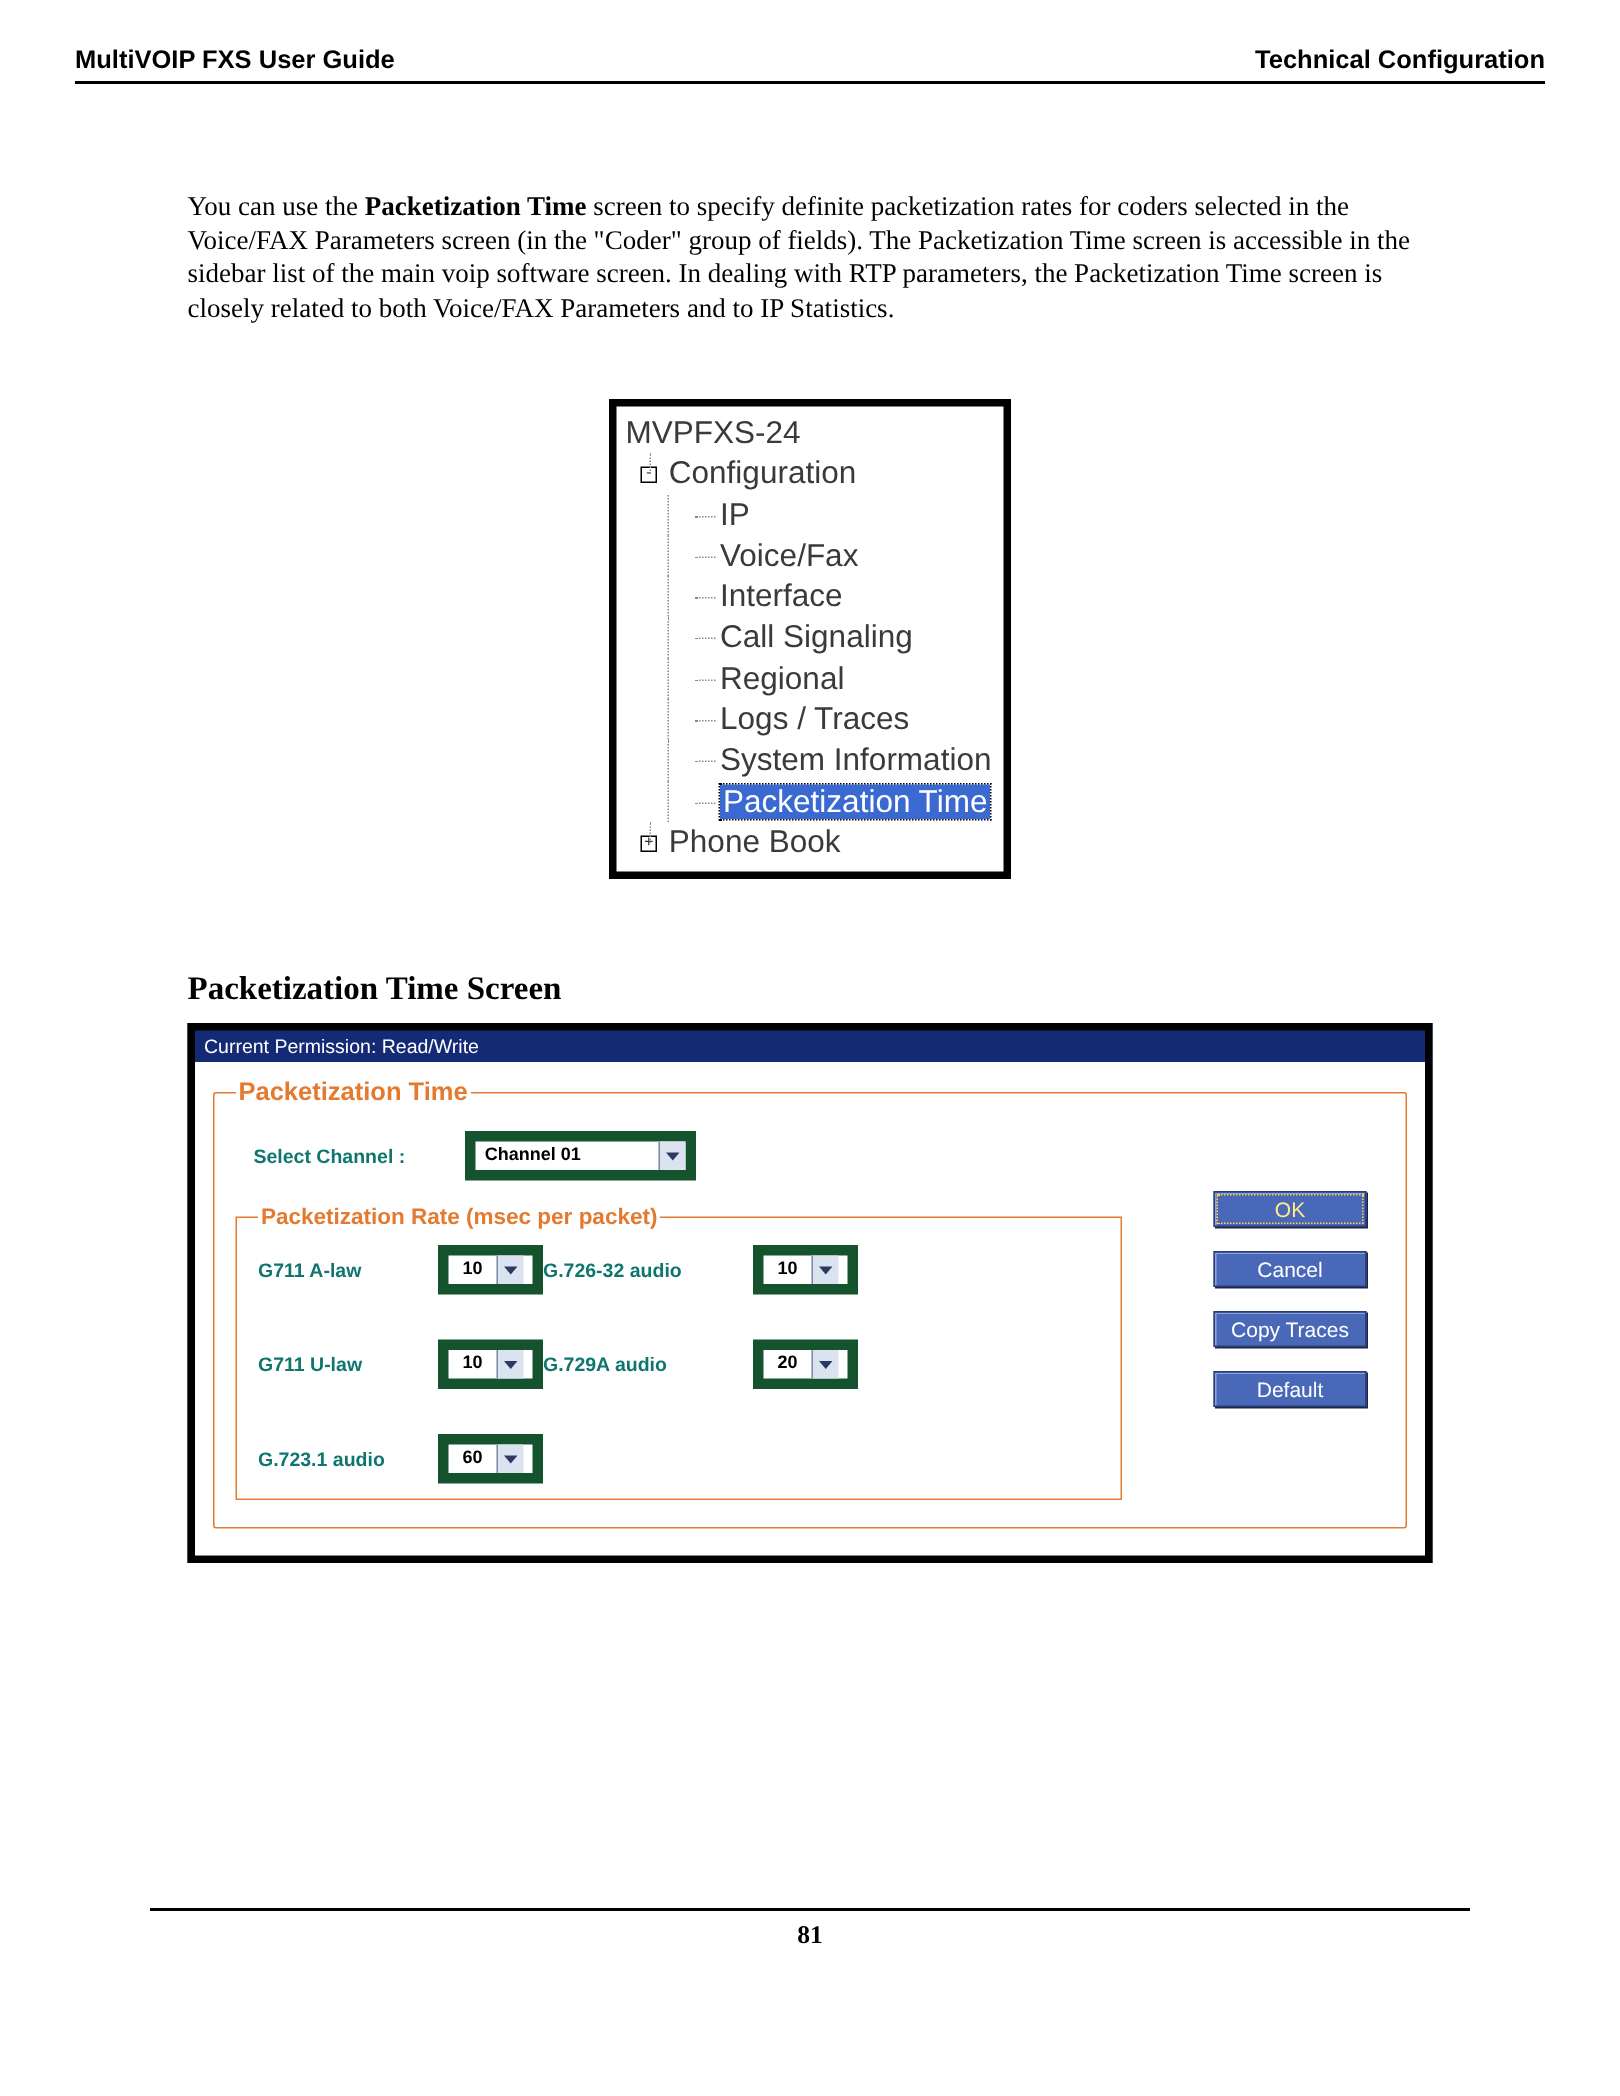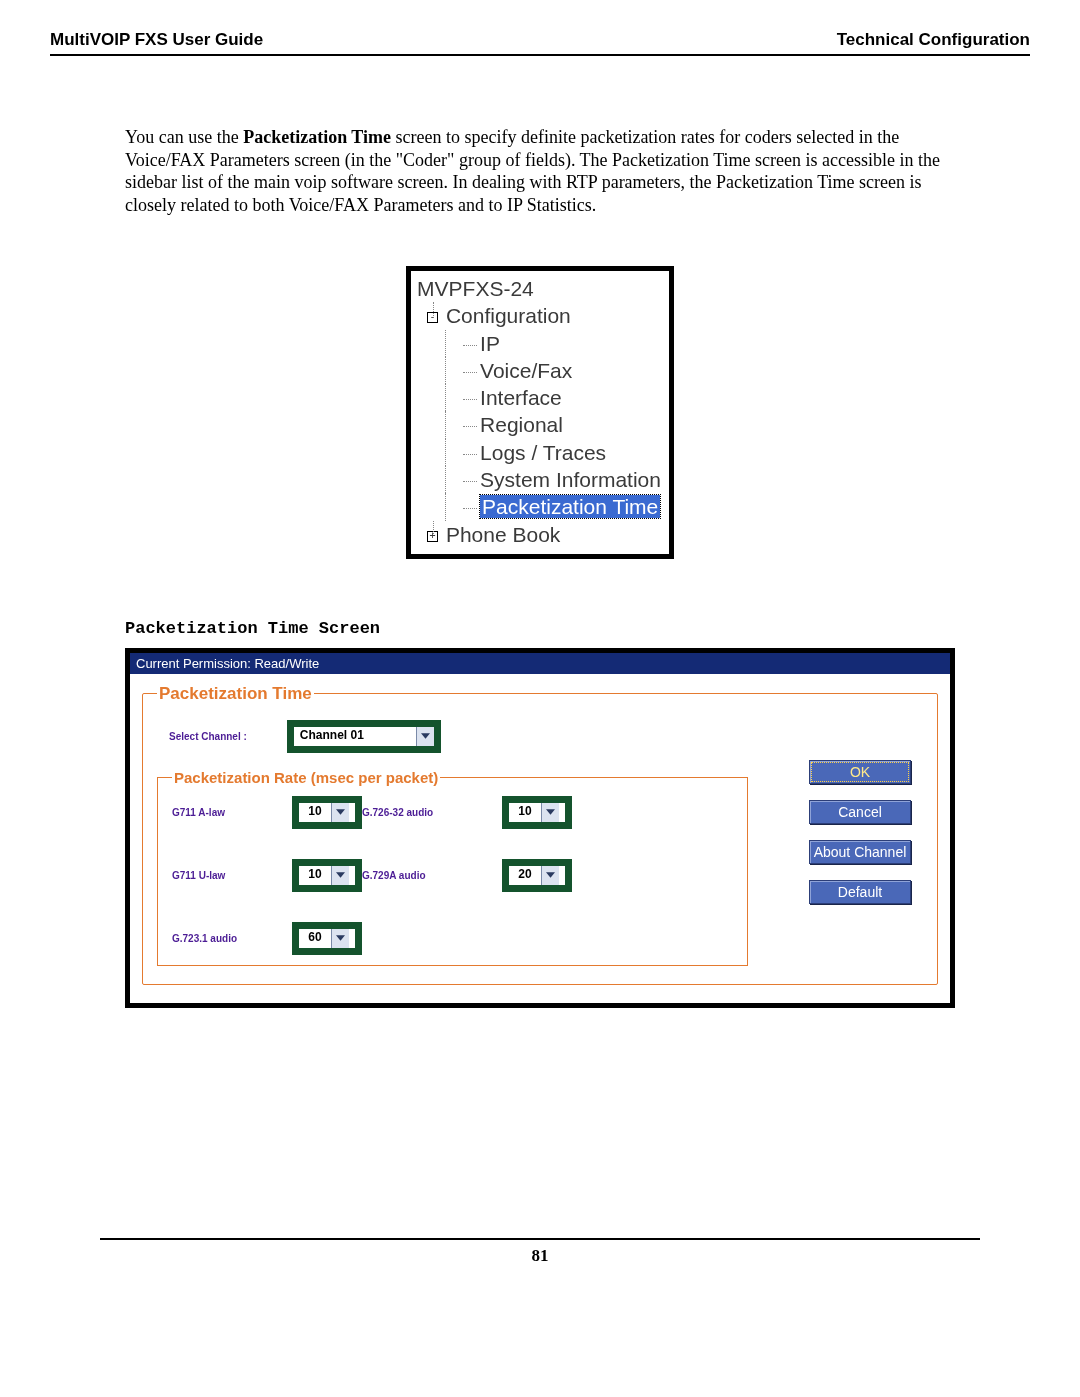--- a/index.html
+++ b/index.html
@@ -74,23 +74,23 @@
     border: 1px solid #000;
     font-size: 10px;
     line-height: 8px;
     text-align: center;
     vertical-align: middle;
     margin-right: 2px;
     font-family: monospace;
   }
 
   .section-heading {
-    font-family: Liberation Mono, monospace;
-    font-weight: bold;
-    font-size: 17px;
+    font-family: Liberation Serif, serif;
+    font-weight: bold;
+    font-size: 22px;
     margin: 50px 75px 10px 75px;
   }
 
   
   .dialog-outer {
     margin: 0 75px;
     border: 5px solid #000;
     background: #142a75;
     font-family: Tahoma, Arial, sans-serif;
     font-size: 13px;
@@ -120,21 +120,21 @@
     font-weight: bold;
     font-size: 17px;
     padding: 0 2px;
   }
   .sel-channel-row {
     display: flex;
     align-items: center;
     gap: 40px;
     margin: 6px 0 16px 12px;
   }
-  .blue-label { color: #4c1d95; font-weight: bold; font-size: 10px; }
+  .blue-label { color: #0f766e; font-weight: bold; font-size: 13px; }
   .combo {
     display: inline-flex;
     align-items: stretch;
     border: 7px solid #14532d;
     background: #fff;
     height: 19px;
   }
   .combo .val {
     padding: 1px 6px;
     font-size: 12px;
@@ -223,20 +223,21 @@
   <div class="tree-box-wrapper">
     <div class="tree-box">
       <div class="tree-root">MVPFXS-24</div>
       <div class="tree-lvl1">
         <span class="tree-icon">-</span>
         <span>Configuration</span>
       </div>
       <div class="tree-lvl2"><span class="tree-tick"></span><span>IP</span></div>
       <div class="tree-lvl2"><span class="tree-tick"></span><span>Voice/Fax</span></div>
       <div class="tree-lvl2"><span class="tree-tick"></span><span>Interface</span></div>
+      <div class="tree-lvl2"><span class="tree-tick"></span><span>Call Signaling</span></div>
       <div class="tree-lvl2"><span class="tree-tick"></span><span>Regional</span></div>
       <div class="tree-lvl2"><span class="tree-tick"></span><span>Logs / Traces</span></div>
       <div class="tree-lvl2"><span class="tree-tick"></span><span>System Information</span></div>
       <div class="tree-lvl2"><span class="tree-tick"></span><span class="tree-sel">Packetization Time</span></div>
       <div class="tree-lvl1">
         <span class="tree-icon">+</span>
         <span>Phone Book</span>
       </div>
     </div>
   </div>
@@ -312,21 +313,21 @@
                 </span>
             </span>
             <span></span>
               <span></span>
           </div>
         </fieldset>
 
         <div class="btn-stack">
           <div class="win-btn ok">OK</div>
           <div class="win-btn">Cancel</div>
-          <div class="win-btn">About Channel</div>
+          <div class="win-btn">Copy Traces</div>
           <div class="win-btn">Default</div>
         </div>
       </fieldset>
     </div>
   </div>
 
   <div class="footer-rule"></div>
   <div class="page-num">81</div>
 </div>
 

